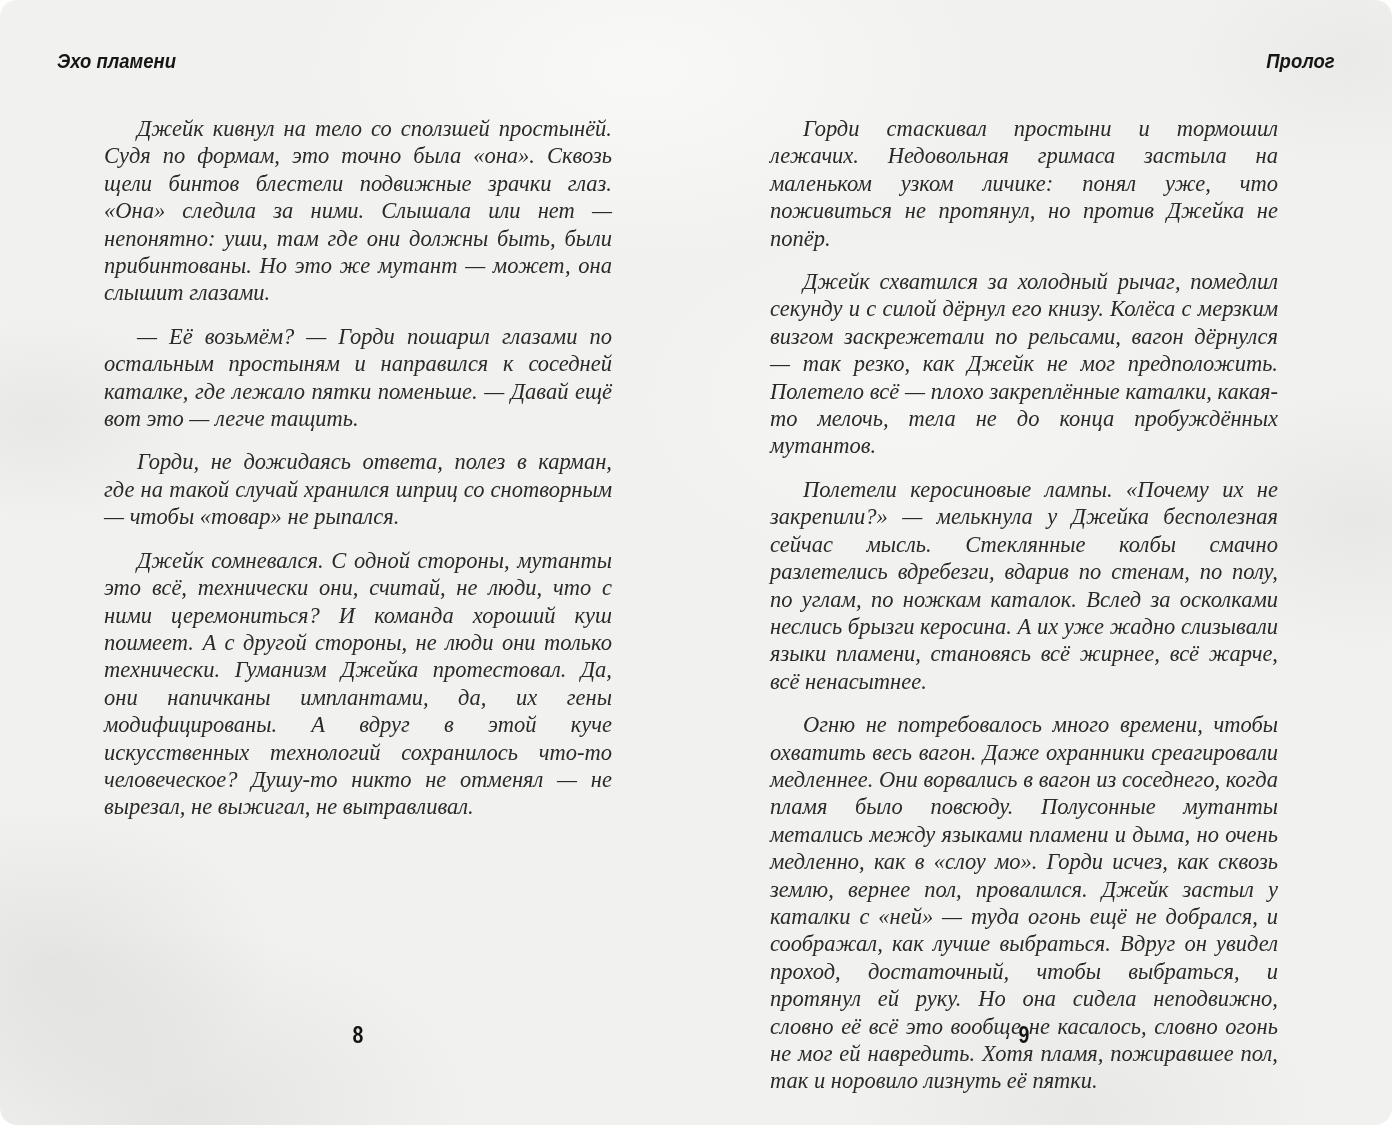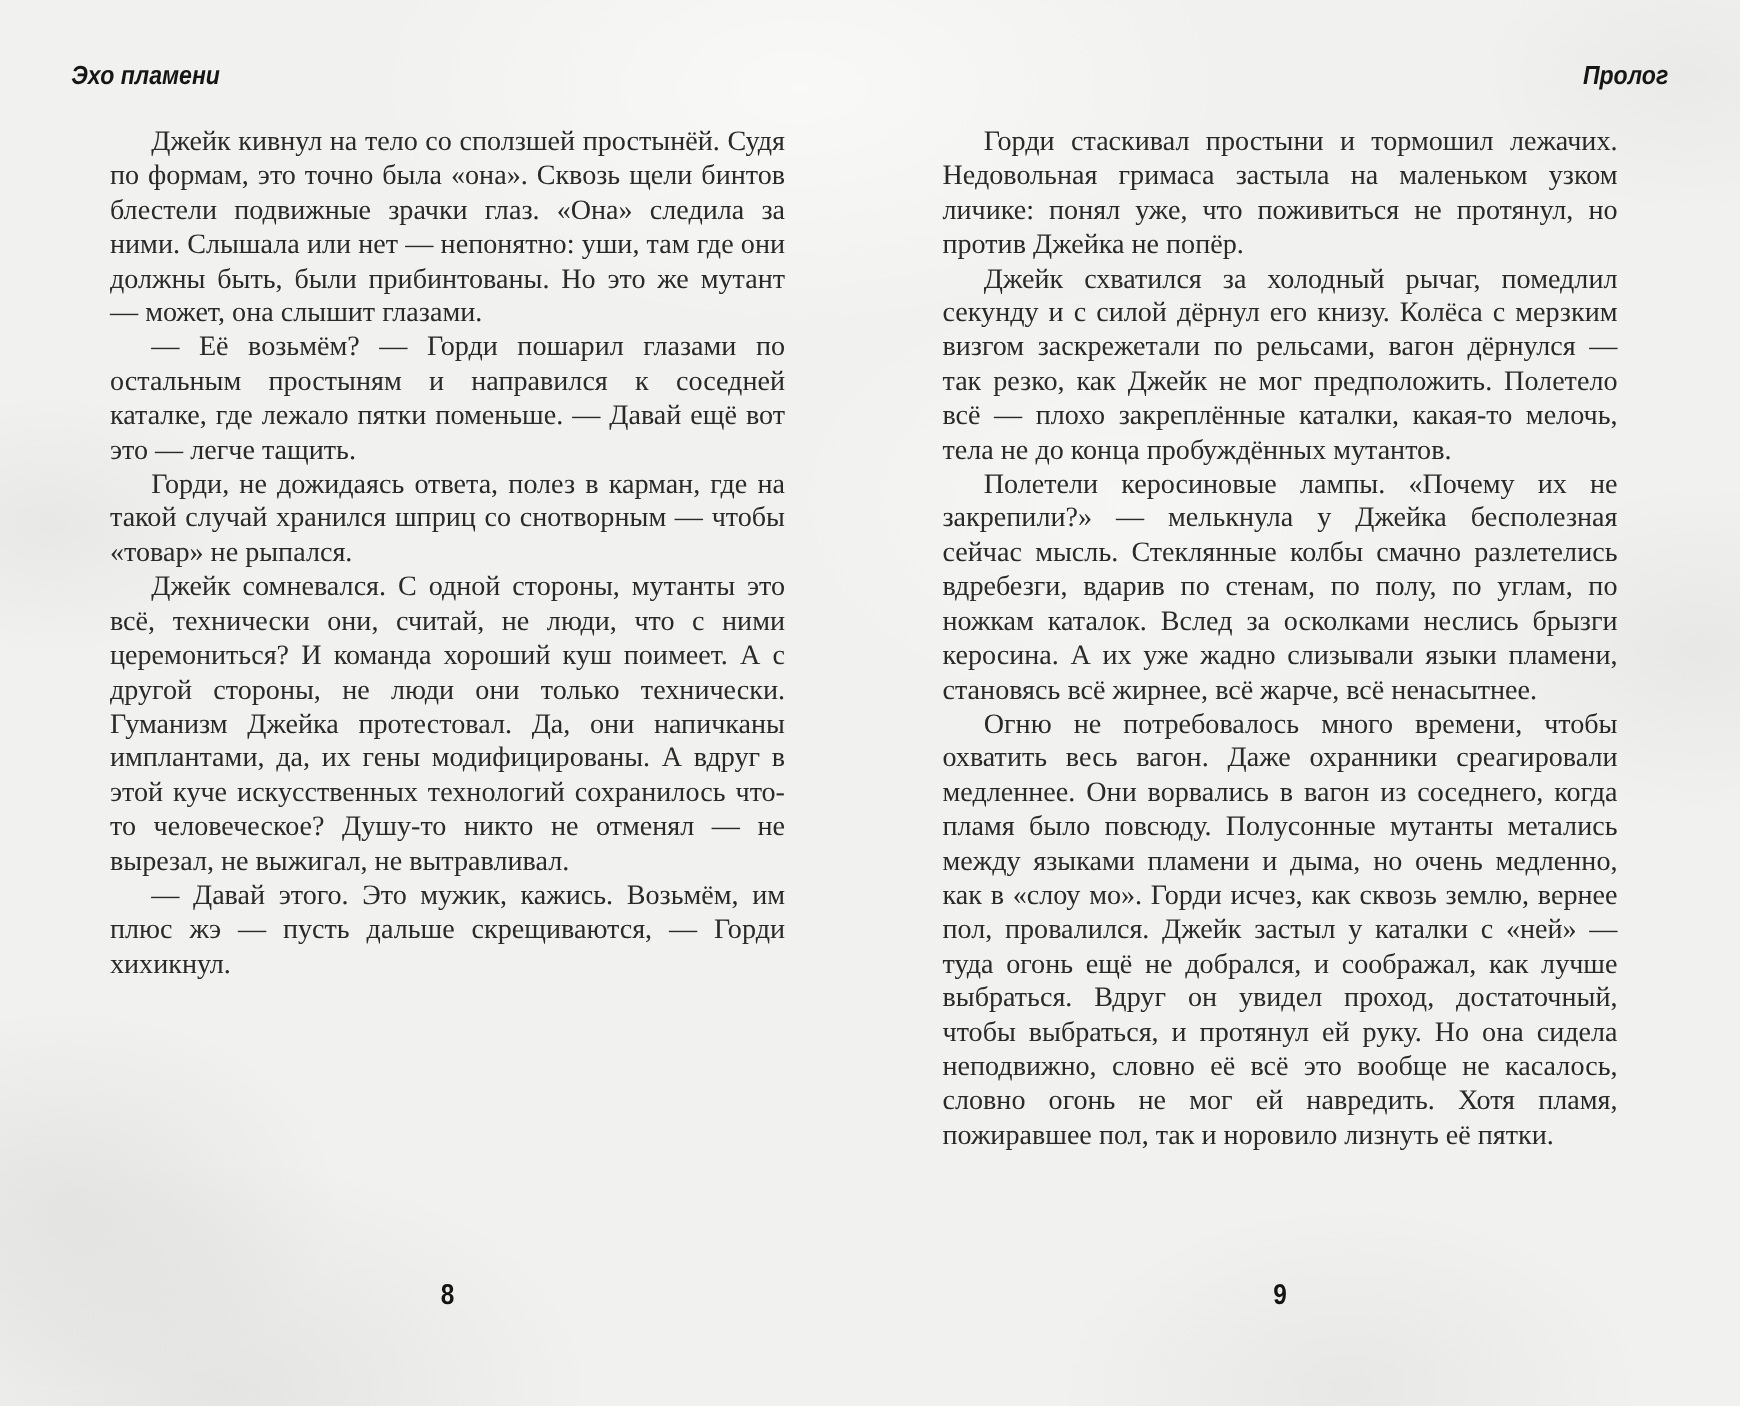--- a/index.html
+++ b/index.html
@@ -20,20 +20,21 @@
     background-image:
       radial-gradient(ellipse 320px 220px at 50px 960px,  rgba(60,60,60,0.07), transparent 70%),
       radial-gradient(ellipse 260px 190px at 1360px 520px, rgba(60,60,60,0.05), transparent 70%),
       radial-gradient(ellipse 420px 260px at 180px 1110px, rgba(60,60,60,0.07), transparent 70%),
       radial-gradient(ellipse 340px 210px at 1080px 1110px, rgba(60,60,60,0.05), transparent 70%),
       radial-gradient(ellipse 240px 160px at 1350px 60px,  rgba(60,60,60,0.04), transparent 70%),
       radial-gradient(ellipse 220px 150px at 40px 420px,   rgba(60,60,60,0.05), transparent 70%),
       radial-gradient(ellipse 500px 280px at 640px 70px,   rgba(255,255,255,0.55), transparent 70%),
       radial-gradient(ellipse 400px 260px at 900px 400px,  rgba(255,255,255,0.35), transparent 70%);
     color: #282828;
+    border-radius: 17px;
   }
   .running-head {
     position: absolute;
     top: 49px;
     font-family: "Liberation Sans", "DejaVu Sans", sans-serif;
     font-weight: bold;
     font-style: italic;
     font-size: 21px;
     letter-spacing: 0px;
     color: #161616;
@@ -49,23 +50,24 @@
     font-size: 22.5px;
     line-height: 27.4px;
     text-align: justify;
     color: #2a2a2a;
     hyphens: auto;
     -webkit-hyphens: auto;
   }
   .page-col.left  { left: 88px;  }
   .page-col.right { left: 754px; }
   .page-col p {
-    margin: 0;
+    margin: 16px;
     padding: 0;
     text-indent: 33px;
+    font-style: italic;
   }
   .folio {
     position: absolute;
     top: 1022px;
     width: 540px;
     text-align: center;
     font-family: "Liberation Sans", "DejaVu Sans", sans-serif;
     font-weight: bold;
     font-size: 23px;
     color: #141414;
@@ -81,21 +83,20 @@
 
   <div class="running-head left">Эхо пламени</div>
 
   <div class="running-head right">Пролог</div>
 
   <div class="page-col left">
     <p>Джейк кивнул на тело со сползшей простынёй. Судя по формам, это точно была «она». Сквозь щели бинтов блестели подвижные зрачки глаз. «Она» следила за ними. Слышала или нет — непонятно: уши, там где они должны быть, были прибинтованы. Но это же мутант — может, она слышит глазами.</p>
     <p>— Её возьмём? — Горди пошарил глазами по остальным простыням и направился к соседней каталке, где лежало пятки поменьше. — Давай ещё вот это — легче тащить.</p>
     <p>Горди, не дожидаясь ответа, полез в карман, где на такой случай хранился шприц со снотворным — чтобы «товар» не рыпался.</p>
     <p>Джейк сомневался. С одной стороны, мутанты это всё, технически они, считай, не люди, что с ними церемониться? И команда хороший куш поимеет. А с другой стороны, не люди они только технически. Гуманизм Джейка протестовал. Да, они напичканы имплантами, да, их гены модифицированы. А вдруг в этой куче искусственных технологий сохранилось что-то человеческое? Душу-то никто не отменял — не вырезал, не выжигал, не вытравливал.</p>
-    <p>— Давай этого. Это мужик, кажись. Возьмём, им плюс жэ — пусть дальше скрещиваются, — Горди хихикнул.</p>
   </div>
 
   <div class="page-col right">
     <p>Горди стаскивал простыни и тормошил лежачих. Недовольная гримаса застыла на маленьком узком личике: понял уже, что поживиться не протянул, но против Джейка не попёр.</p>
     <p>Джейк схватился за холодный рычаг, помедлил секунду и с силой дёрнул его книзу. Колёса с мерзким визгом заскрежетали по рельсами, вагон дёрнулся — так резко, как Джейк не мог предположить. Полетело всё — плохо закреплённые каталки, какая-то мелочь, тела не до конца пробуждённых мутантов.</p>
     <p>Полетели керосиновые лампы. «Почему их не закрепили?» — мелькнула у Джейка бесполезная сейчас мысль. Стеклянные колбы смачно разлетелись вдребезги, вдарив по стенам, по полу, по углам, по ножкам каталок. Вслед за осколками неслись брызги керосина. А их уже жадно слизывали языки пламени, становясь всё жирнее, всё жарче, всё ненасытнее.</p>
     <p>Огню не потребовалось много времени, чтобы охватить весь вагон. Даже охранники среагировали медленнее. Они ворвались в вагон из соседнего, когда пламя было повсюду. Полусонные мутанты метались между языками пламени и дыма, но очень медленно, как в «слоу мо». Горди исчез, как сквозь землю, вернее пол, провалился. Джейк застыл у каталки с «ней» — туда огонь ещё не добрался, и соображал, как лучше выбраться. Вдруг он увидел проход, достаточный, чтобы выбраться, и протянул ей руку. Но она сидела неподвижно, словно её всё это вообще не касалось, словно огонь не мог ей навредить. Хотя пламя, пожиравшее пол, так и норовило лизнуть её пятки.</p>
   </div>
 
   <div class="folio left">8</div>

